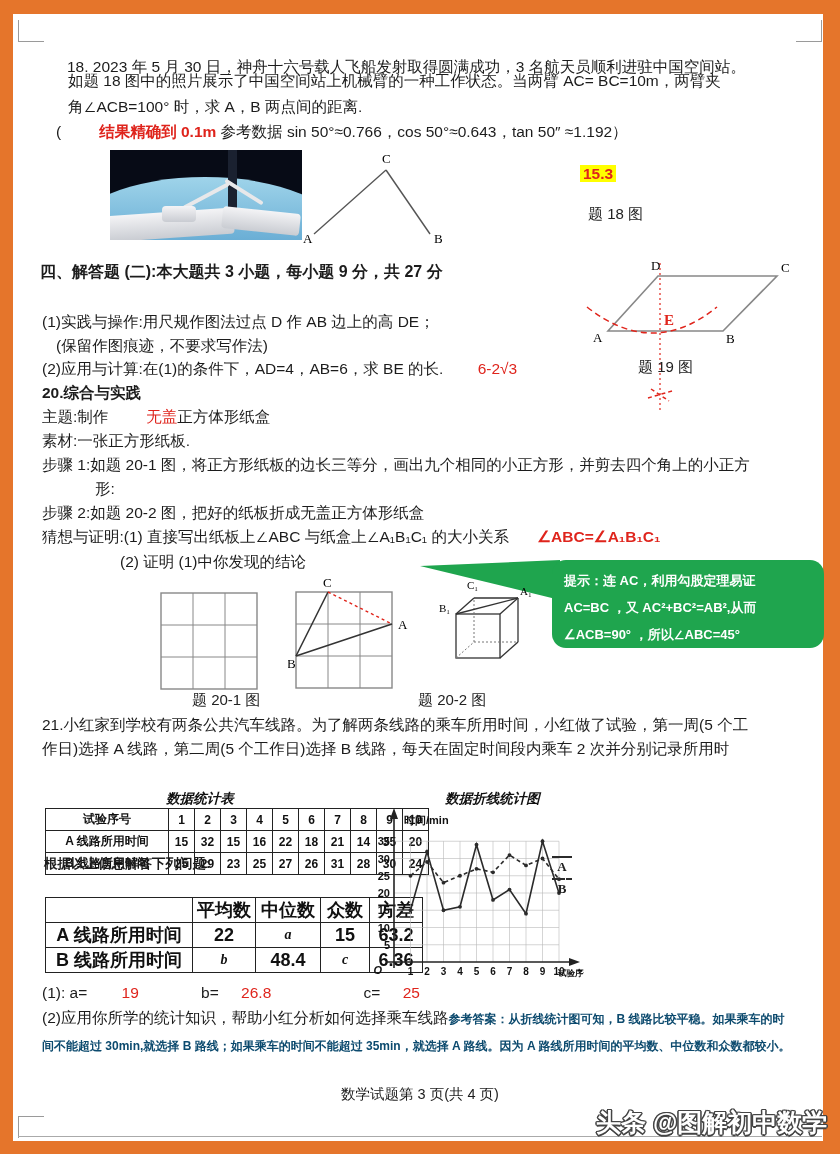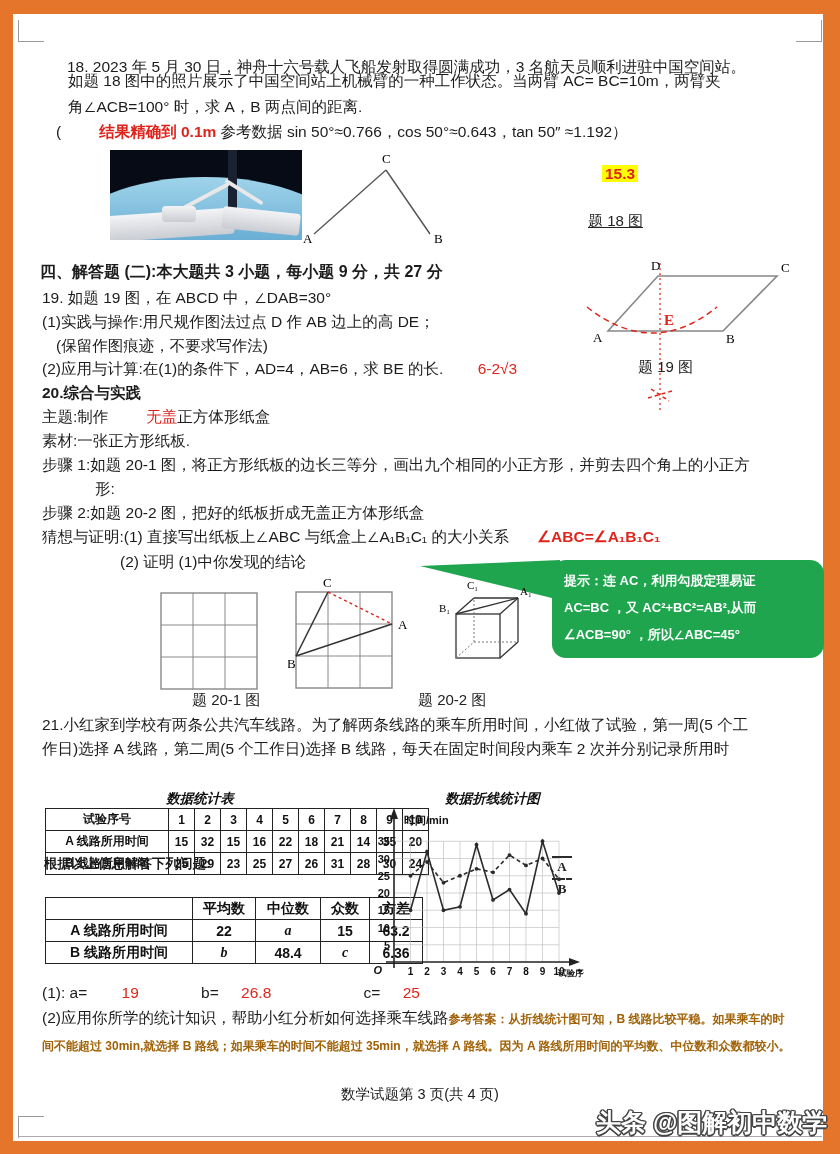--- a/index.html
+++ b/index.html
@@ -2,42 +2,42 @@
 <html><head>
 <meta charset="utf-8">
 <style>
   html,body{margin:0;padding:0;background:#fff;}
   .page{position:relative;width:840px;height:1154px;background:#fff;overflow:hidden;
         font-family:"Liberation Sans",sans-serif;color:#1c1c1c;}
   .strip{position:absolute;background:#e5752b;}
   .tl{position:absolute;white-space:nowrap;font-size:15.5px;line-height:22px;color:#1c1c1c;}
   .b{font-weight:700;}
   .red{color:#df241c;margin-left:38px;}
-  .small-red{color:#a16207;font-weight:700;font-size:12px;}
+  .small-red{color:#0c4a6e;font-weight:700;font-size:12px;}
   .hl{background:#ffff00;color:#df241c;font-weight:700;padding:0 3px;}
   .caption{position:absolute;white-space:nowrap;font-size:15px;color:#222;}
   .corner{position:absolute;width:25px;height:21px;border:0 solid #9a9a9a;}
   .photo{position:absolute;left:110px;top:150px;width:192px;height:90px;background:#070b16;overflow:hidden;}
   .earth{position:absolute;left:-40px;bottom:-52px;width:270px;height:115px;border-radius:50%;
          background:linear-gradient(#9fd4ea,#3f8fc4);}
   .module{position:absolute;background:linear-gradient(#f4f4f6,#c9ccd2);border-radius:4px;}
   .armseg{position:absolute;background:#e8e8ea;height:4px;border-radius:2px;}
   .panel{position:absolute;background:#1a2130;}
-  .bubble{position:absolute;left:552px;top:560px;width:272px;height:98px;background:#1fa54e;
+  .bubble{position:absolute;left:552px;top:560px;width:272px;height:88px;background:#1fa54e;
           border-radius:14px;color:#fff;font-weight:700;font-size:13px;line-height:27px;
           padding:7px 12px;box-sizing:border-box;white-space:nowrap;}
   .bubble-tail{position:absolute;left:420px;top:556px;}
   table{border-collapse:collapse;position:absolute;font-family:"Liberation Sans",sans-serif;}
   .dtable{left:45px;top:808px;}
   .dtable td{border:1.5px solid #222;font-size:12px;font-weight:700;text-align:center;
              height:21px;padding:0 2px;color:#111;}
   .dtable td:first-child{width:118px;}
   .dtable td:not(:first-child){width:21px;}
   .stable{left:45px;top:897px;}
-  .stable td{border:1.5px solid #222;font-size:14px;font-weight:700;text-align:center;
+  .stable td{border:1.5px solid #222;font-size:18px;font-weight:700;text-align:center;
              height:21px;padding:0 2px;color:#111;}
   .stable td:first-child{width:142px;}
   .stable td:nth-child(2){width:58px;}
   .stable td:nth-child(3){width:60px;}
   .stable td:nth-child(4){width:44px;}
   .stable td:nth-child(5){width:48px;}
   td.var{font-style:italic;font-family:"Liberation Serif",serif;font-size:14px;}
   .figlabel{font-family:"Liberation Serif",serif;}
   .legend{position:absolute;left:549px;top:853px;width:26px;text-align:center;
           font-family:"Liberation Serif",serif;font-size:13px;font-weight:700;color:#222;}
@@ -88,26 +88,25 @@
   </div>
 
   <svg style="position:absolute;left:298px;top:150px;" width="152" height="94" viewBox="0 0 152 94">
     <line x1="88" y1="20" x2="16" y2="84" stroke="#555" stroke-width="1.4"></line>
     <line x1="88" y1="20" x2="132" y2="84" stroke="#555" stroke-width="1.4"></line>
     <text x="84" y="13" font-size="13" class="figlabel">C</text>
     <text x="5" y="93" font-size="13" class="figlabel">A</text>
     <text x="136" y="93" font-size="13" class="figlabel">B</text>
   </svg>
 
-  <div class="tl" style="left:602px;top:163px;"><span class="hl">15.3</span></div>
-  <div class="caption" style="left:588px;top:212px;text-decoration:underline;">题 18 图</div>
+  <div class="tl" style="left:580px;top:163px;"><span class="hl">15.3</span></div>
+  <div class="caption" style="left:588px;top:205px;">题 18 图</div>
 
   <div class="tl b" style="left:40px;top:261px;font-size:16px;">四、解答题 (二):本大题共 3 小题，每小题 9 分，共 27 分</div>
 
-  <div class="tl" style="left:42px;top:287px;">19.  如题 19 图，在 ABCD 中，∠DAB=30°</div>
   <div class="tl" style="left:42px;top:311px;">(1)实践与操作:用尺规作图法过点 D 作 AB 边上的高 DE；</div>
   <div class="tl" style="left:56px;top:335px;">(保留作图痕迹，不要求写作法)</div>
   <div class="tl" style="left:42px;top:358px;">
     <span>(2)应用与计算:在(1)的条件下，AD=4，AB=6，求 BE 的长.</span>
     <span class="red" style="margin-left:30px;">6-2√3</span>
   </div>
 
   <svg style="position:absolute;left:585px;top:255px;" width="240" height="162" viewBox="0 0 240 162">
     <polygon points="73,21 192,21 138,76 23,76" fill="none" stroke="#888" stroke-width="1.6"></polygon>
     <line x1="75" y1="8" x2="75" y2="158" stroke="#e0251c" stroke-width="1.2" stroke-dasharray="2 3"></line>

